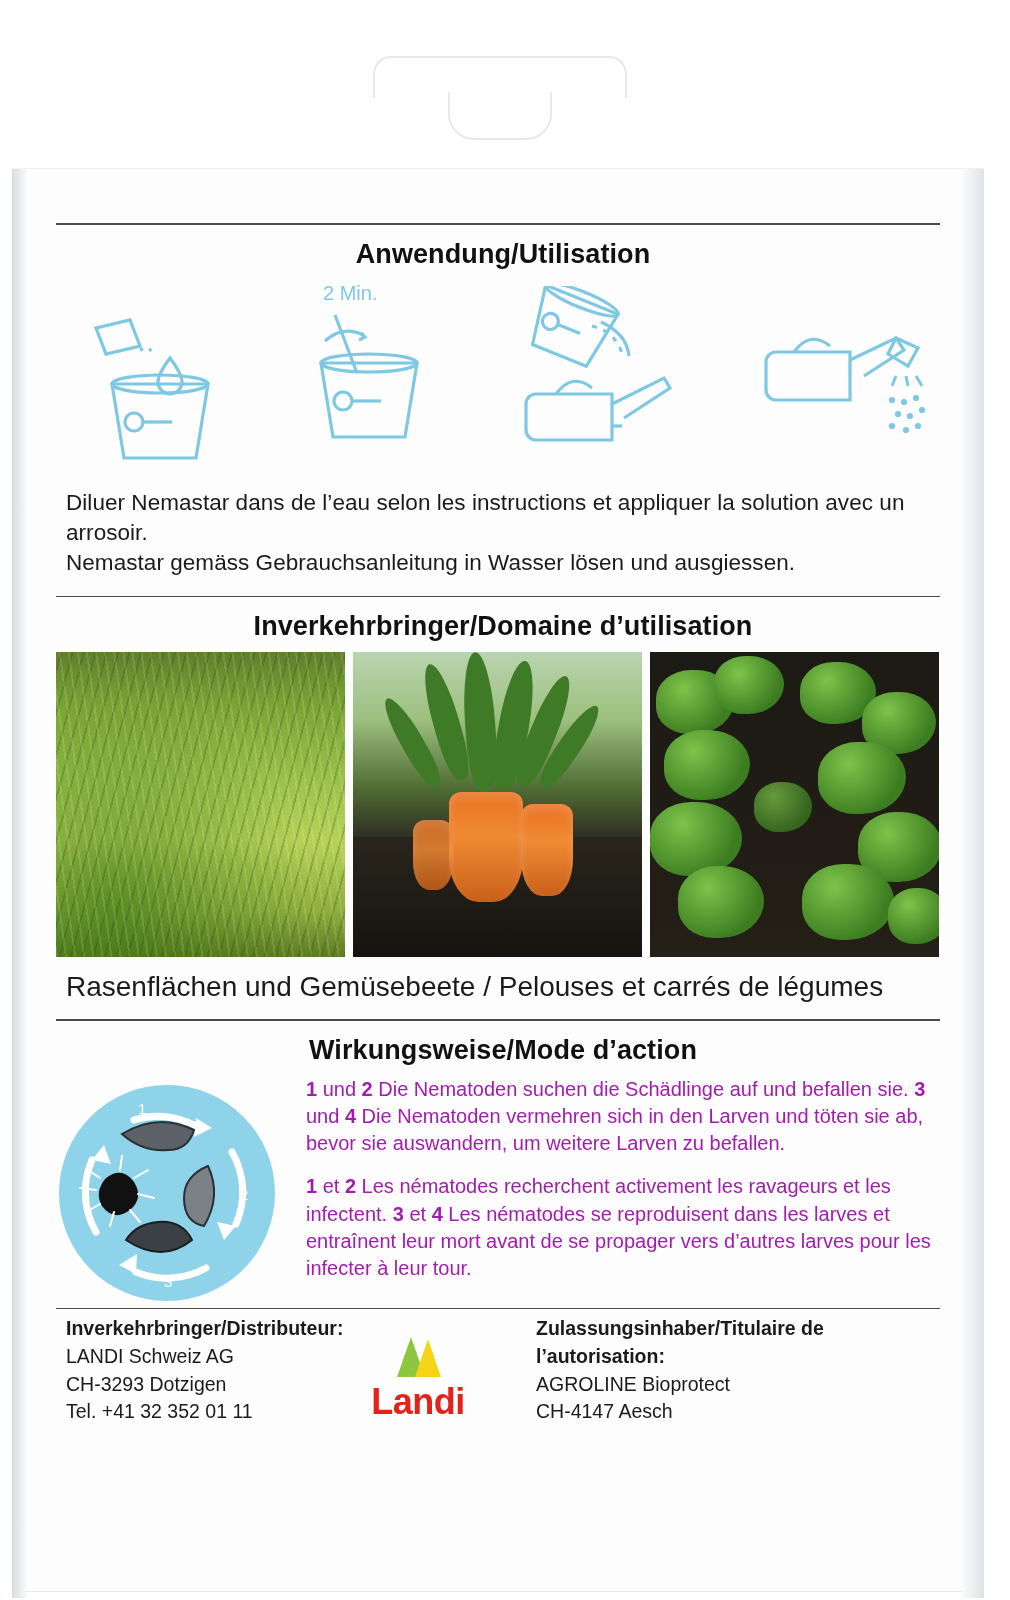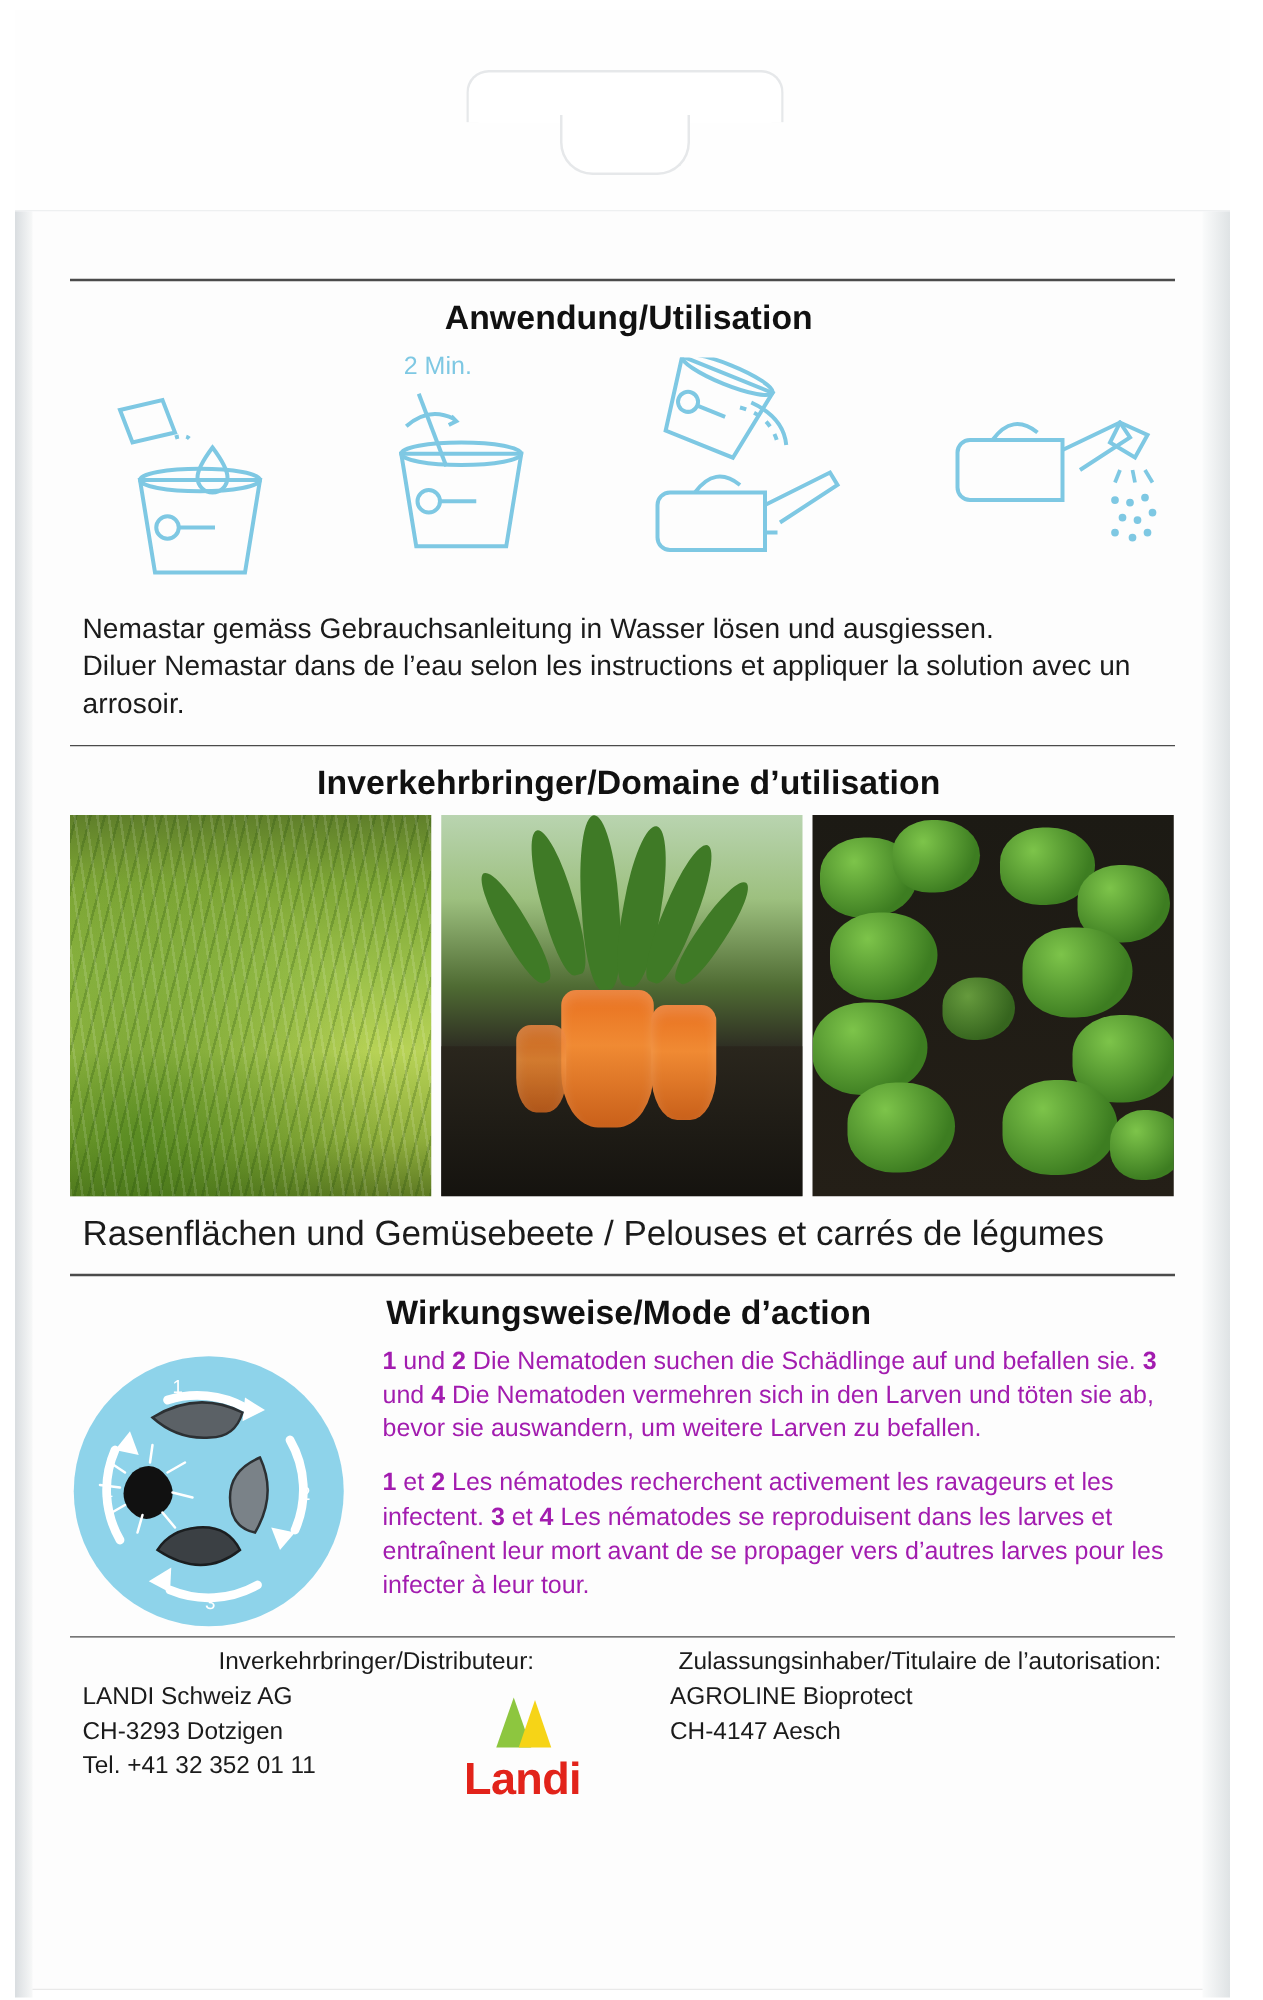--- a/index.html
+++ b/index.html
@@ -218,25 +218,25 @@
     margin-top: 6px;
     position: relative;
   }
   .footer-col {
     font-size: 19.5px;
     line-height: 1.42;
     color: #1b1b1b;
   }
   .footer-col.left { width: 470px; padding-left: 10px; }
   .footer-col.right { width: 400px; }
-  .footer-col .hdr { font-weight: normal; text-align: center; }
+  .footer-col .hdr { font-weight: bold; }
   .landi-logo {
     position: absolute;
     left: 272px;
-    top: 42px;
+    top: 22px;
     width: 180px;
     text-align: center;
   }
   .landi-logo .mark {
     width: 54px;
     height: 42px;
     margin: 0 auto 2px auto;
     position: relative;
   }
   .landi-logo .mark .g1 {
@@ -344,22 +344,22 @@
               <circle cx="176" cy="104" r="1.6"></circle>
             <circle cx="146" cy="120" r="1.6"></circle>
               <circle cx="160" cy="124" r="1.6"></circle>
             <circle cx="172" cy="120" r="1.6"></circle>
           </g>
         </svg>
       </div>
     </div>
 
     <div class="usage-text">
+      <div>Diluer Nemastar dans de l’eau selon les instructions et appliquer la solution avec un arrosoir.</div>
       <div>Nemastar gemäss Gebrauchsanleitung in Wasser lösen und ausgiessen.</div>
-      <div>Diluer Nemastar dans de l’eau selon les instructions et appliquer la solution avec un arrosoir.</div>
     </div>
 
     <div class="rule thin"></div>
     <h2 class="section-title">
       <span>Inverkehrbringer</span><span class="sep">/</span><span>Domaine d’utilisation</span>
     </h2>
 
     <div class="photos">
       <div class="photo photo-lawn"></div>
 

